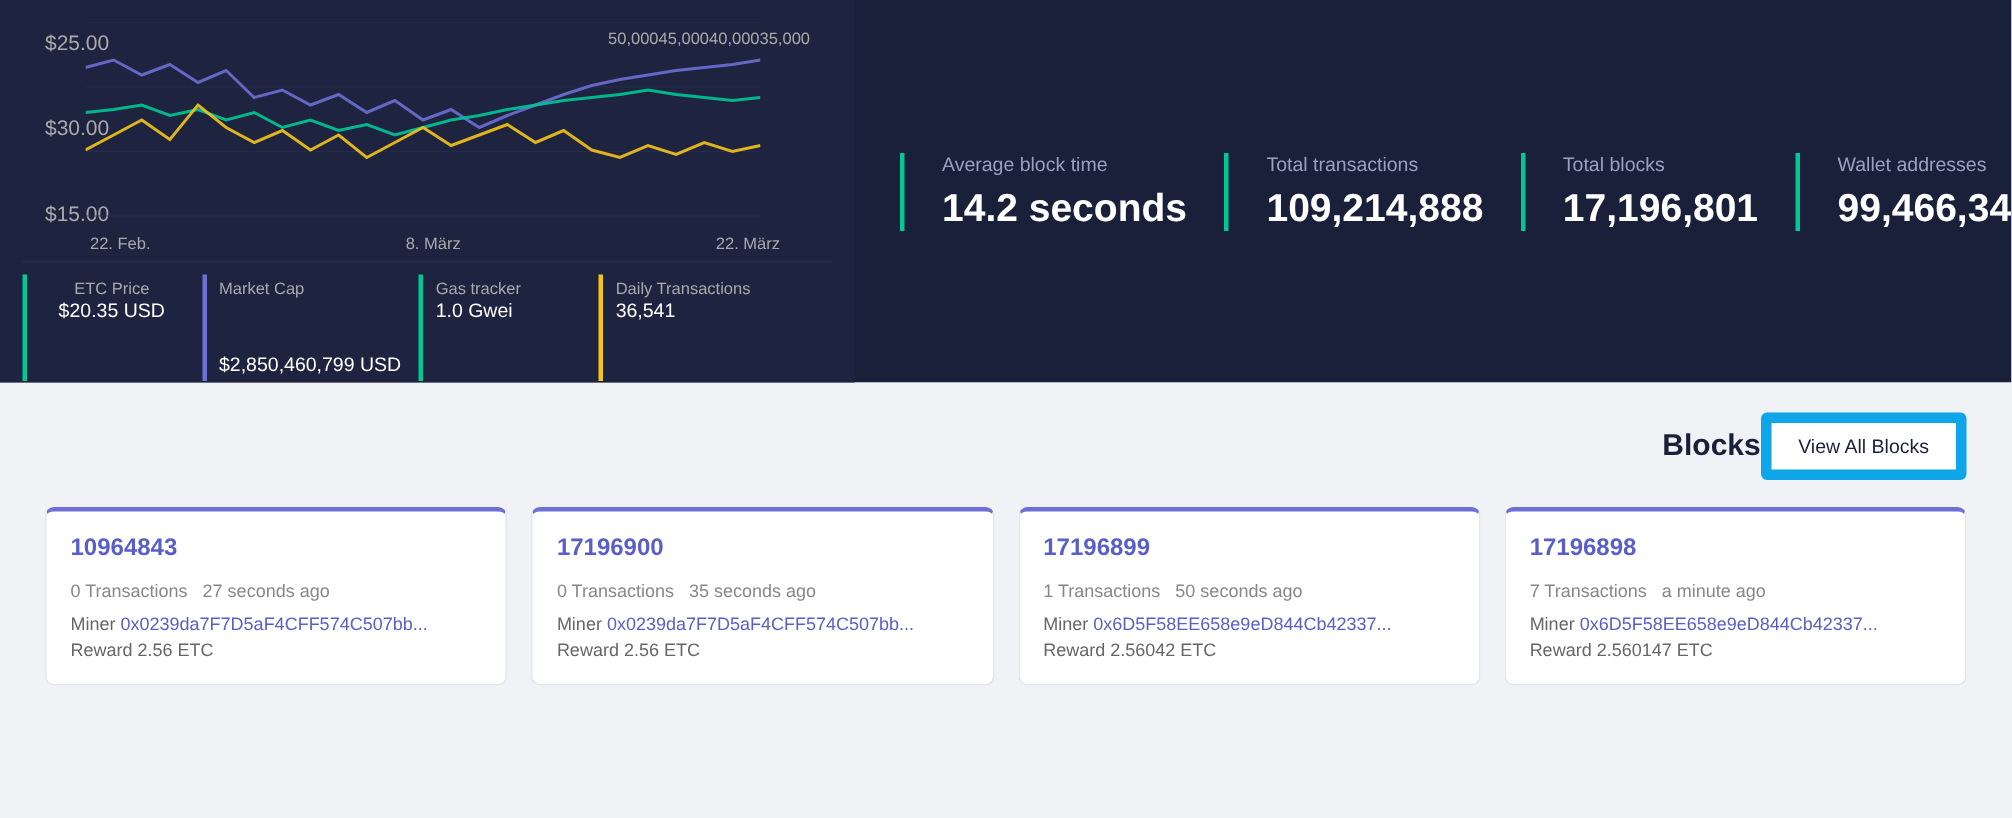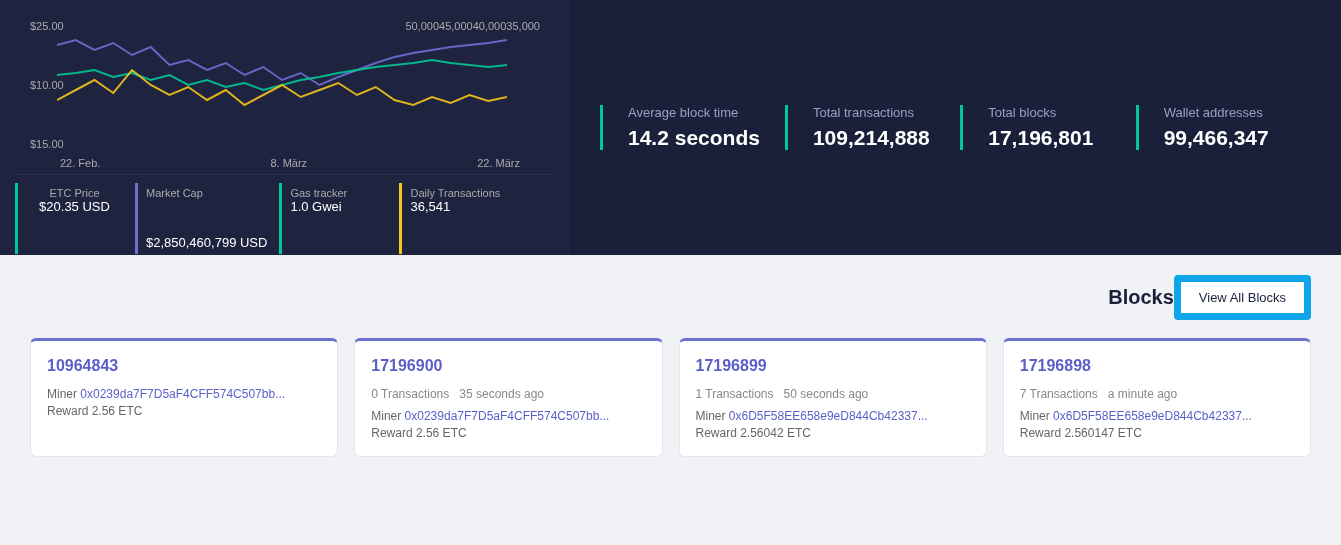--- a/index.html
+++ b/index.html
@@ -25,21 +25,21 @@
     }
 
     .chart-labels-left {
       position: absolute;
       left: 15px;
       top: 10px;
       display: flex;
       flex-direction: column;
       justify-content: space-between;
       height: 130px;
-      font-size: 11px;
+      font-size: 14px;
       color: #aaa;
     }
 
     .chart-labels-right {
       position: absolute;
       right: 15px;
       top: 10px;
       display: flex;
       justify-content: space-between;
       height: 130px;
@@ -103,21 +103,21 @@
       border-left: 3px solid #00c896;
     }
 
     .stat-label {
       font-size: 13px;
       color: #9aa0c0;
       margin-bottom: 6px;
     }
 
     .stat-value {
-      font-size: 21px;
+      font-size: 26px;
       font-weight: 700;
       color: #ffffff;
       white-space: nowrap;
     }
 
     
     .blocks-section {
       padding: 20px 30px;
       background: #f0f2f5;
     }
@@ -190,21 +190,21 @@
 </head>
 <body>
 
 <div class="top-section">
 
   <div class="chart-area">
     <div style="position:relative; height:145px;">
 
       <div class="chart-labels-left">
         <span>$25.00</span>
-        <span>$10.00</span>
+        <span>$30.00</span>
         <span>$15.00</span>
       </div>
 
       <div class="chart-labels-right">
         <span>50,000</span>
         <span>45,000</span>
         <span>40,000</span>
         <span>35,000</span>
       </div>
 
@@ -274,20 +274,24 @@
 <div class="blocks-section">
   <div class="blocks-header">
     <h2 class="blocks-title">Blocks</h2>
     <button class="view-all-btn">View All Blocks</button>
   </div>
 
   <div class="blocks-grid" id="blocks-grid">
 
   <div class="block-card">
     <div class="block-number">10964843</div>
+    <div class="block-meta">
+      <span>0 Transactions</span>&nbsp;&nbsp;
+      <span>27 seconds ago</span>
+    </div>
     <div class="block-miner-row">
       <span>Miner </span><span class="block-miner-addr">0x0239da7F7D5aF4CFF574C507bb...</span>
     </div>
     <div class="block-reward">Reward 2.56 ETC</div>
   </div>
       <div class="block-card">
     <div class="block-number">17196900</div>
     <div class="block-meta">
       <span>0 Transactions</span>&nbsp;&nbsp;
       <span>35 seconds ago</span>

